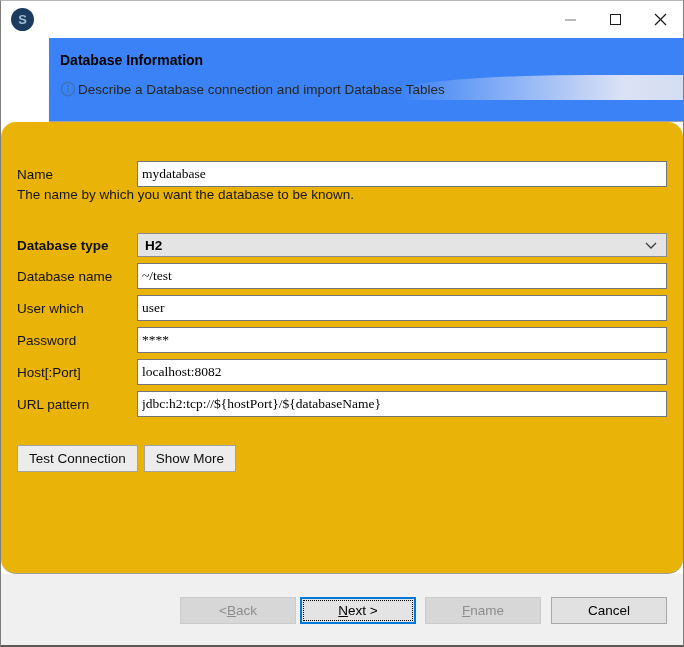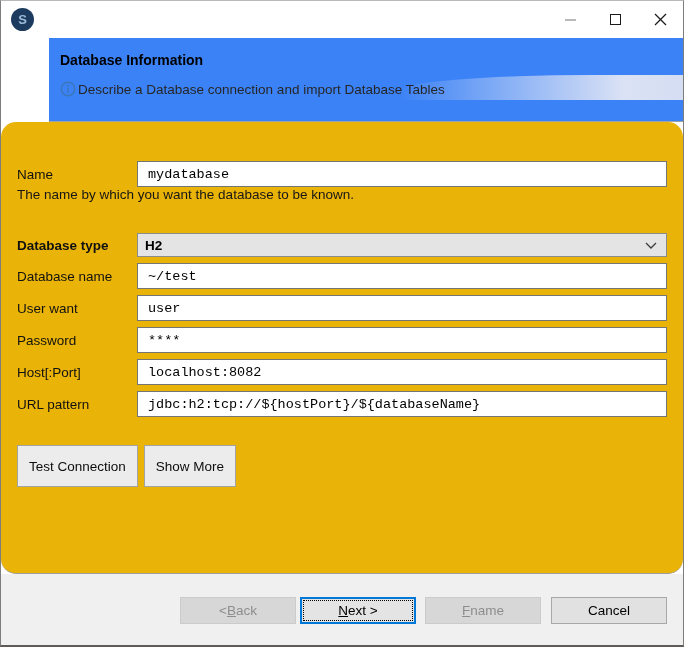--- a/index.html
+++ b/index.html
@@ -38,36 +38,36 @@
   .page-title { font-size: 14px; font-weight: bold; color: #000; position: relative; }
   .page-desc { margin-top: 13px; display: flex; align-items: center; gap: 2px; font-size: 13.5px; color: #262626; position: relative; }
 
   
   .body { flex: 1; background: #eab308; border-bottom: 1px solid #9d9d9d; padding: 0 16px; border-radius: 15px; }
   .form-row { display: flex; align-items: center; }
   .form-label { width: 120px; flex-shrink: 0; font-size: 13.5px; color: #111; }
   .text-field {
     flex: 1; height: 26px; min-width: 0;
     border: 1px solid #757575; background: #fff;
-    font-family: Liberation Mono, monospace; font-size: 13.5px; color: #000;
-    padding: 2px 10px; outline: none;
+    font-family: Liberation Serif, serif; font-size: 13.5px; color: #000;
+    padding: 2px 4px; outline: none;
   }
   .help-text { margin-top: 0; font-size: 13.5px; color: #161616; }
   .combo {
     flex: 1; height: 24px;
     border: 1px solid #8b8b8b; background: #e4e4e4;
     display: flex; align-items: center; justify-content: space-between;
     padding: 0 9px 0 7px; font-size: 13.5px; color: #000; cursor: default;
   }
   .row-name   { margin-top: 39px; }
   .row-type   { margin-top: 31px; font-weight: bold; }
   .row-std    { margin-top: 6px; }
   .row-actions{ margin-top: 28px; display: flex; }
   .inline-btn {
-    height: 42px; padding: 0 11px; margin-right: 6px;
+    height: 27px; padding: 0 11px; margin-right: 6px;
     background: #ececec; border: 1px solid #a3a3a3;
     font-family: "Liberation Sans", sans-serif; font-size: 13.5px; color: #0d0d0d;
     display: flex; align-items: center; cursor: default;
   }
 
   
   .footer { height: 71px; background: #f0f0f0; display: flex; justify-content: flex-end; padding: 23px 16px 0 0; flex-shrink: 0; }
   .footer-btn {
     width: 116px; height: 27px;
     display: flex; align-items: center; justify-content: center;
@@ -132,21 +132,21 @@
         </svg>
       </div>
     </div>
 
     <div class="form-row row-std">
       <span class="form-label">Database name</span>
       <input class="text-field" type="text" value="~/test" style="">
     </div>
 
     <div class="form-row row-std">
-      <span class="form-label">User want</span>
+      <span class="form-label">User which</span>
       <input class="text-field" type="text" value="user" style="">
     </div>
 
     <div class="form-row row-std">
       <span class="form-label">Password</span>
       <input class="text-field" type="text" value="****" style="">
     </div>
 
     <div class="form-row row-std">
       <span class="form-label">Host[:Port]</span>

